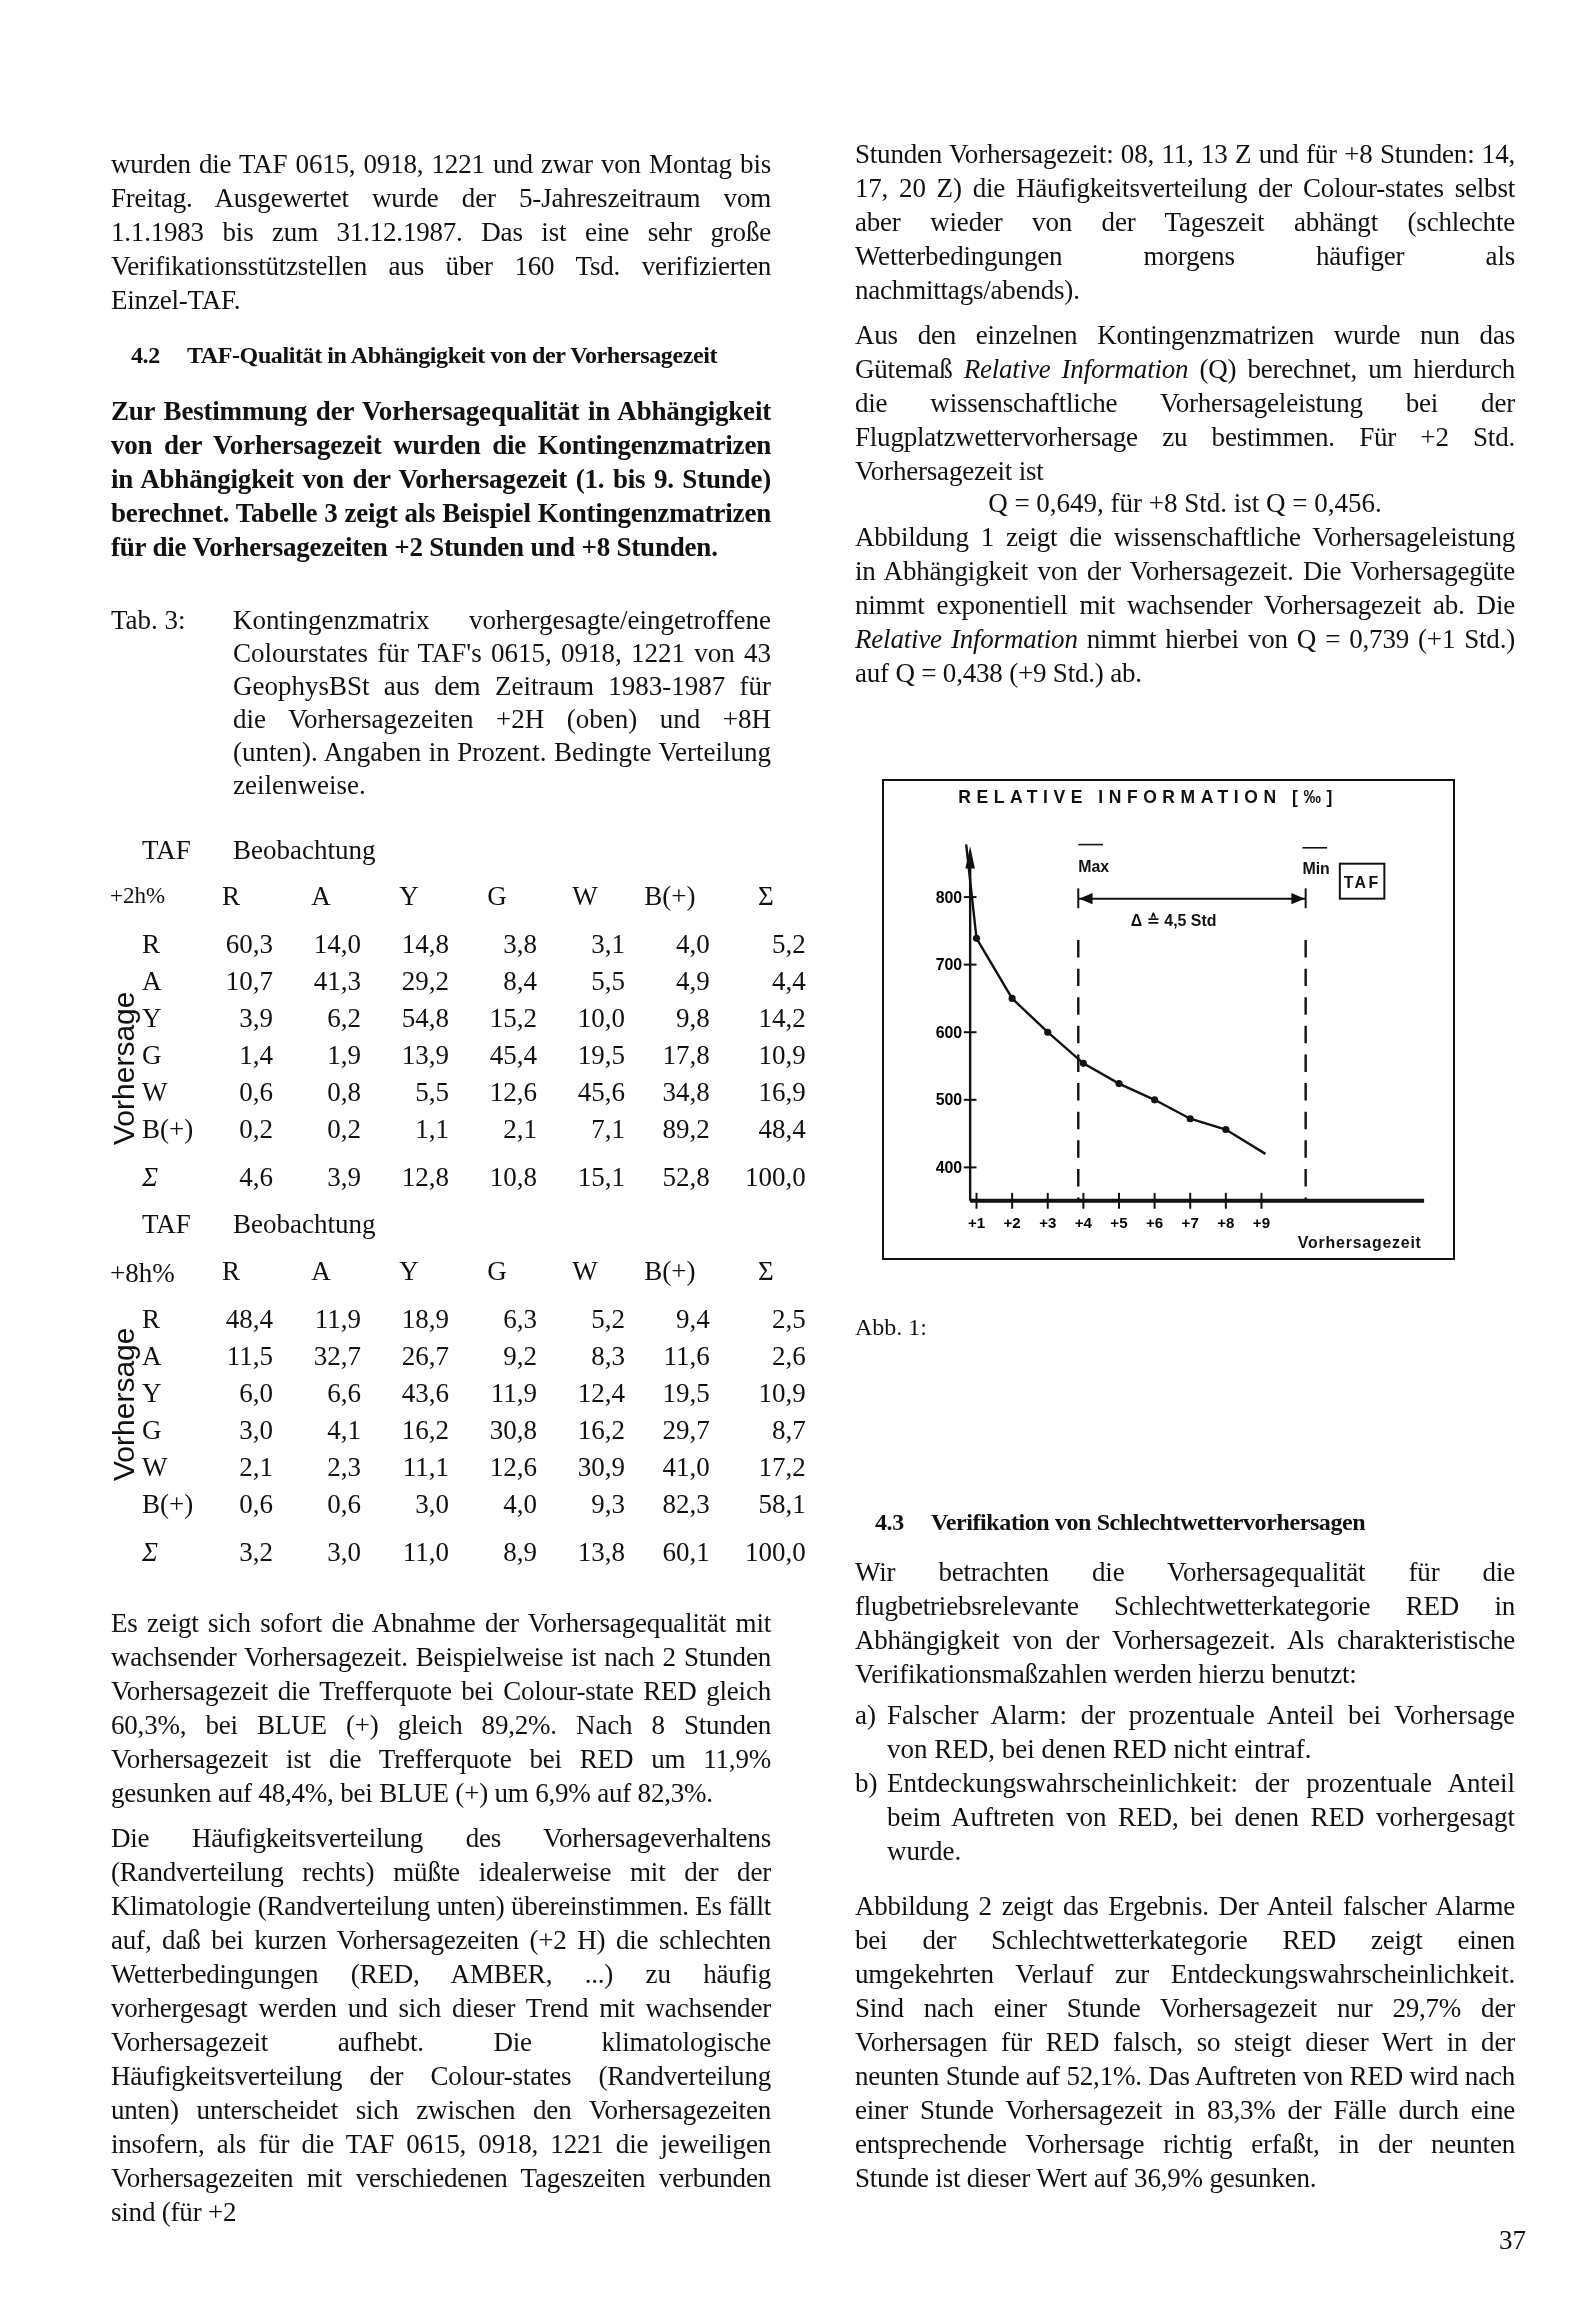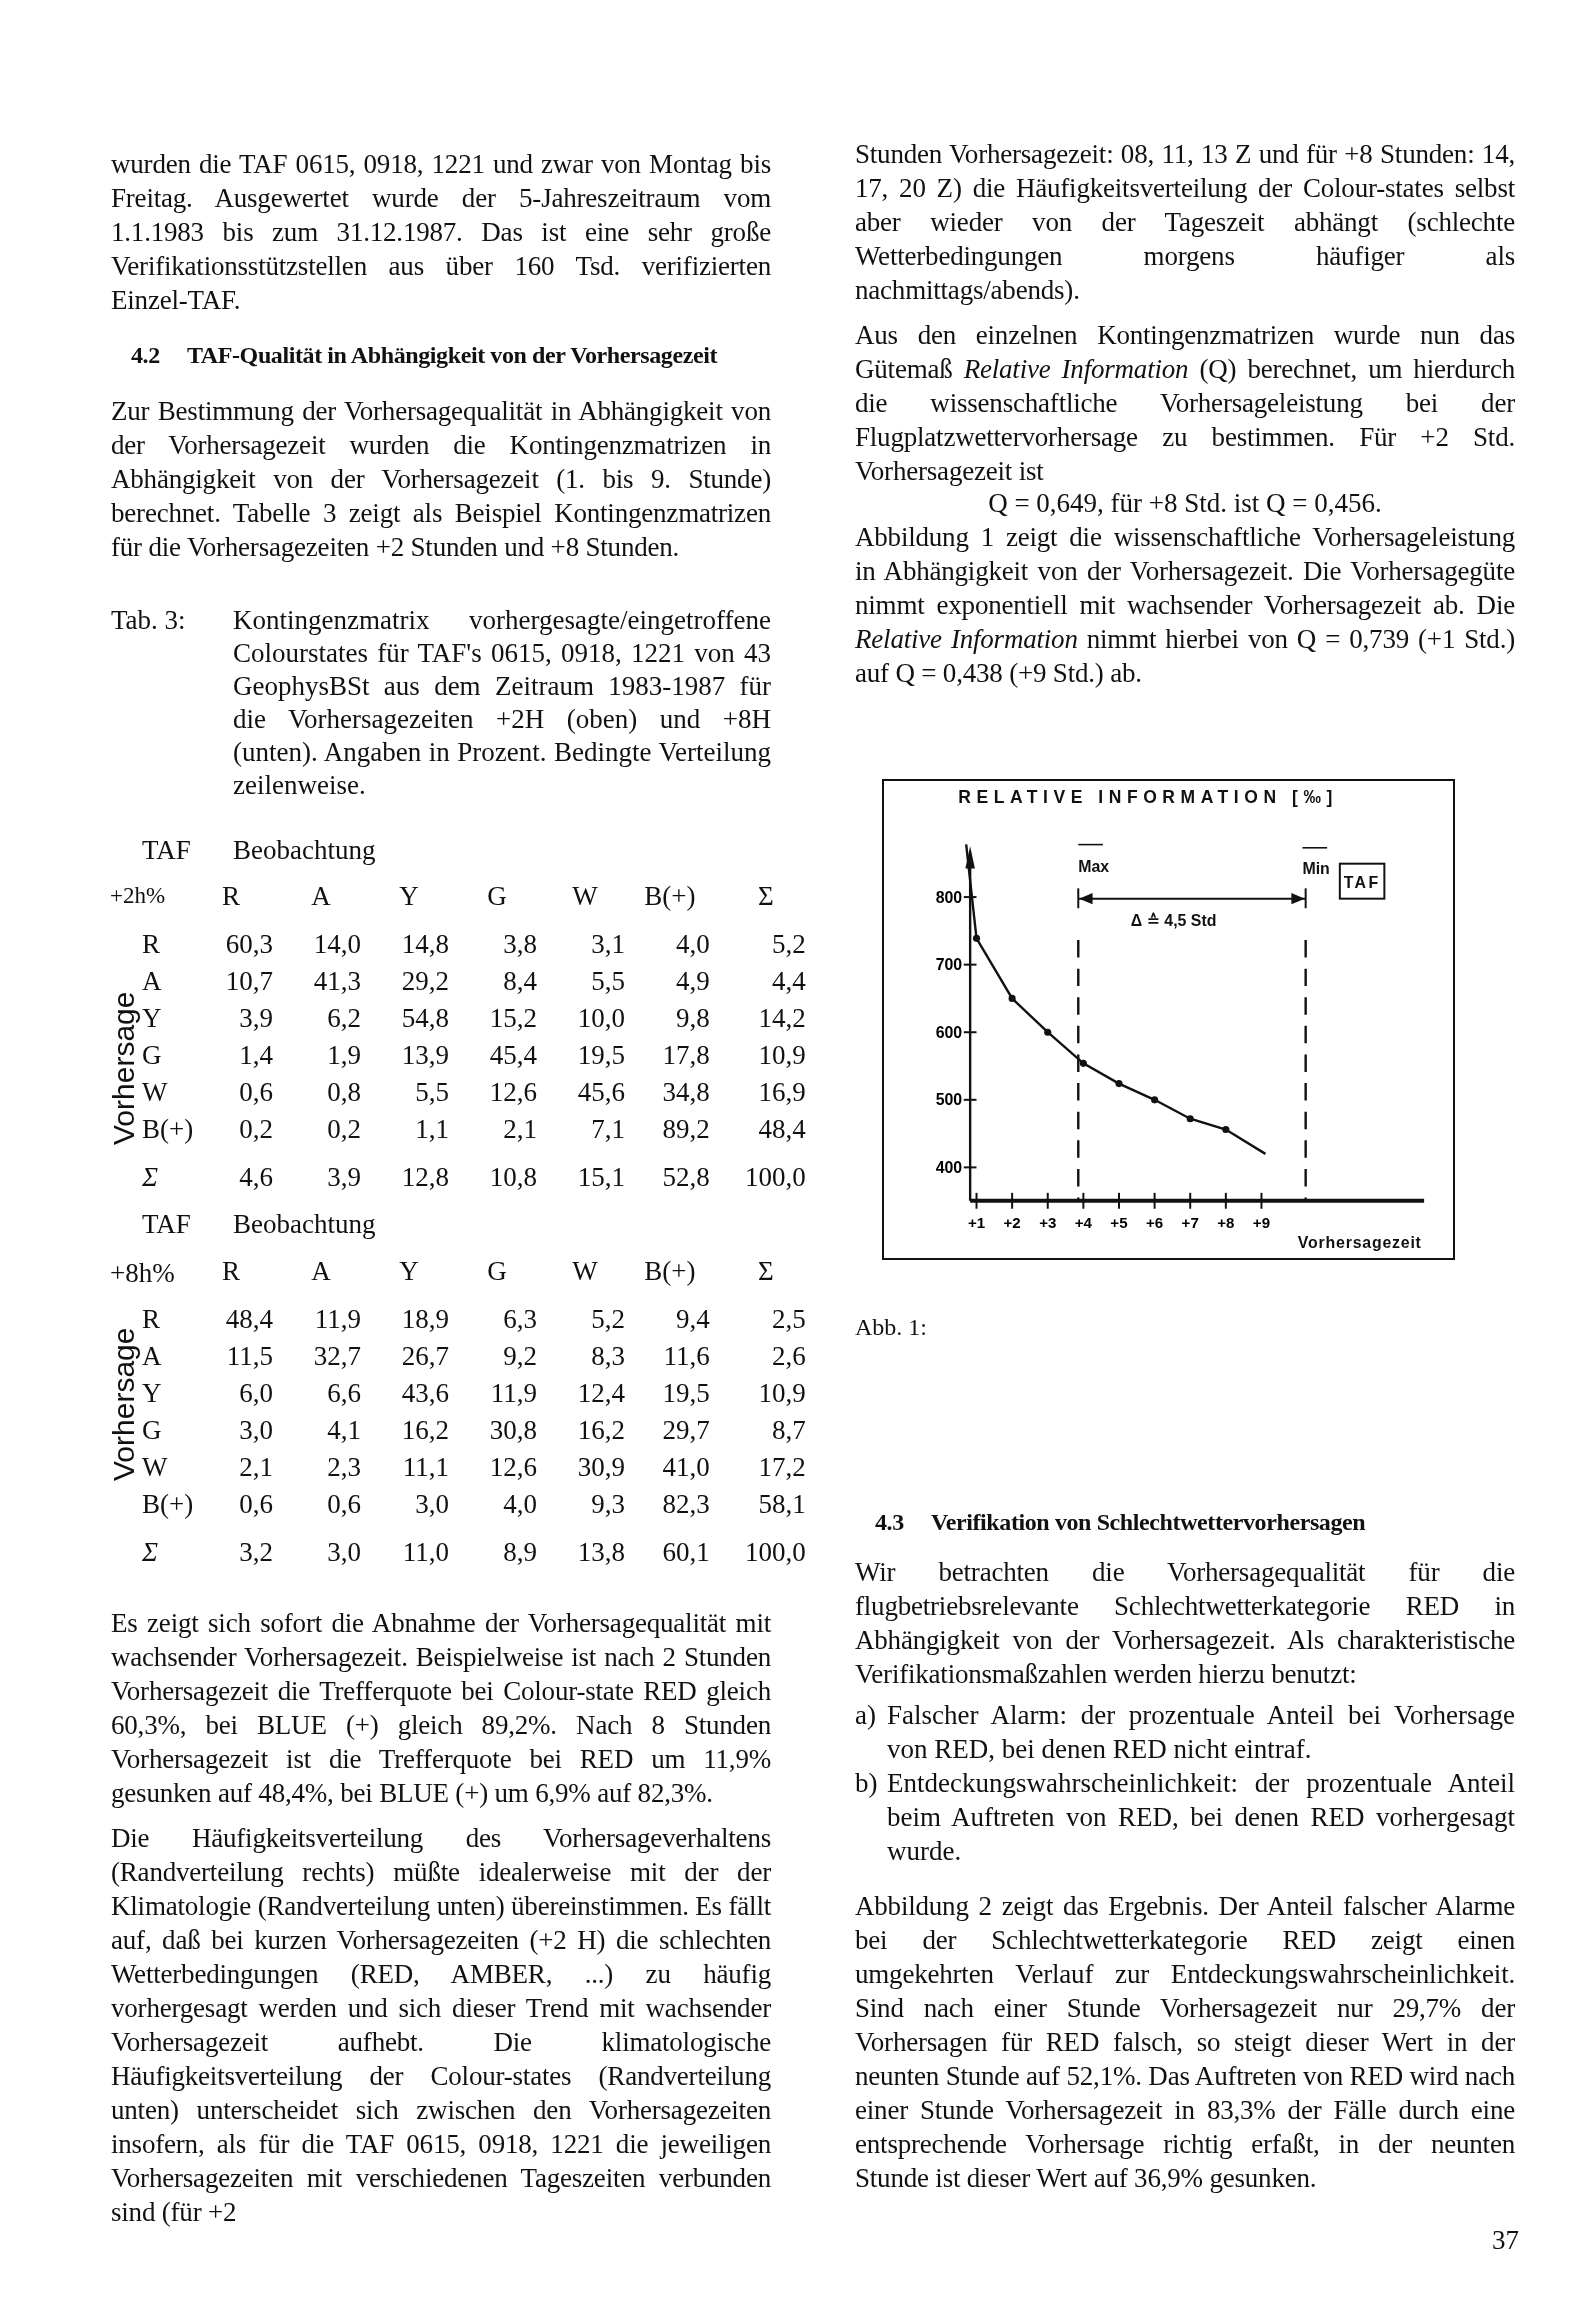--- a/index.html
+++ b/index.html
@@ -16,35 +16,35 @@
   .caption .txt { flex: 1; text-align: justify; }
   .capsm { font-size: 24px; line-height: 30px; }
   .capsm .lbl { width: 103px; }
   table.cm { position: absolute; border-collapse: collapse; font-size: 27px; }
   table.cm td { padding: 0; height: 37px; text-align: right; }
   .vlabel { position: absolute; font-family: "Liberation Sans", "DejaVu Sans", sans-serif; font-size: 30px;
             transform: rotate(-90deg); transform-origin: left top; white-space: nowrap; }
   .chart-box { position: absolute; left: 882px; top: 779px; width: 573px; height: 481px;
                border: 2.4px solid #111; box-sizing: border-box; }
   .chart-box svg { position: absolute; left: 0; top: 0; }
-  .page-num { position: absolute; right: 72px; top: 2225px; font-size: 27px; }
+  .page-num { position: absolute; right: 65px; top: 2225px; font-size: 27px; }
   .list-item { display: flex; font-size: 27px; line-height: 34px; }
   .list-item .m { flex: 0 0 32px; }
   .list-item .t { flex: 1; text-align: justify; }
 </style>
 </head>
 <body>
 
 <div class="col col-left">
   <p class="abs" style="top:135px; width:660px;margin-top:12px;">wurden die TAF 0615, 0918, 1221 und zwar von Montag bis Freitag. Ausgewertet wurde der 5-Jahreszeitraum vom 1.1.1983 bis zum 31.12.1987. Das ist eine sehr große Verifikationsstützstellen aus über 160 Tsd. verifizierten Einzel-TAF.</p>
 
   <div class="sect" style="top:342px; left:0;">
     <span class="num">4.2</span><span>TAF-Qualität in Abhängigkeit von der Vorhersagezeit</span>
   </div>
-  <p class="abs" style="top:394px; width:660px;">Zur Bestimmung der Vorhersagequalität in Abhängigkeit von der Vorhersagezeit wurden die Kontingenzmatrizen in Abhängigkeit von der Vorhersagezeit (1. bis 9. Stunde) berechnet. Tabelle 3 zeigt als Beispiel Kontingenzmatrizen für die Vorhersagezeiten +2 Stunden und +8 Stunden.</p>
+  <p class="abs" style="top:394px; width:660px;font-weight:bold;">Zur Bestimmung der Vorhersagequalität in Abhängigkeit von der Vorhersagezeit wurden die Kontingenzmatrizen in Abhängigkeit von der Vorhersagezeit (1. bis 9. Stunde) berechnet. Tabelle 3 zeigt als Beispiel Kontingenzmatrizen für die Vorhersagezeiten +2 Stunden und +8 Stunden.</p>
 
   <div class="abs caption" style="top:604px; width:660px;">
     <span class="lbl">Tab. 3:</span>
     <span class="txt">Kontingenzmatrix vorhergesagte/eingetroffene Colourstates für TAF's 0615, 0918, 1221 von 43 GeophysBSt aus dem Zeitraum 1983-1987 für die Vorhersagezeiten +2H (oben) und +8H (unten). Angaben in Prozent. Bedingte Verteilung zeilenweise.</span>
   </div>
 </div>
 
 <div>
   <span class="abs" style="left:142px; top:835px; font-size:27px;">TAF</span>
   <span class="abs" style="left:233px; top:835px; font-size:27px;">Beobachtung</span>

